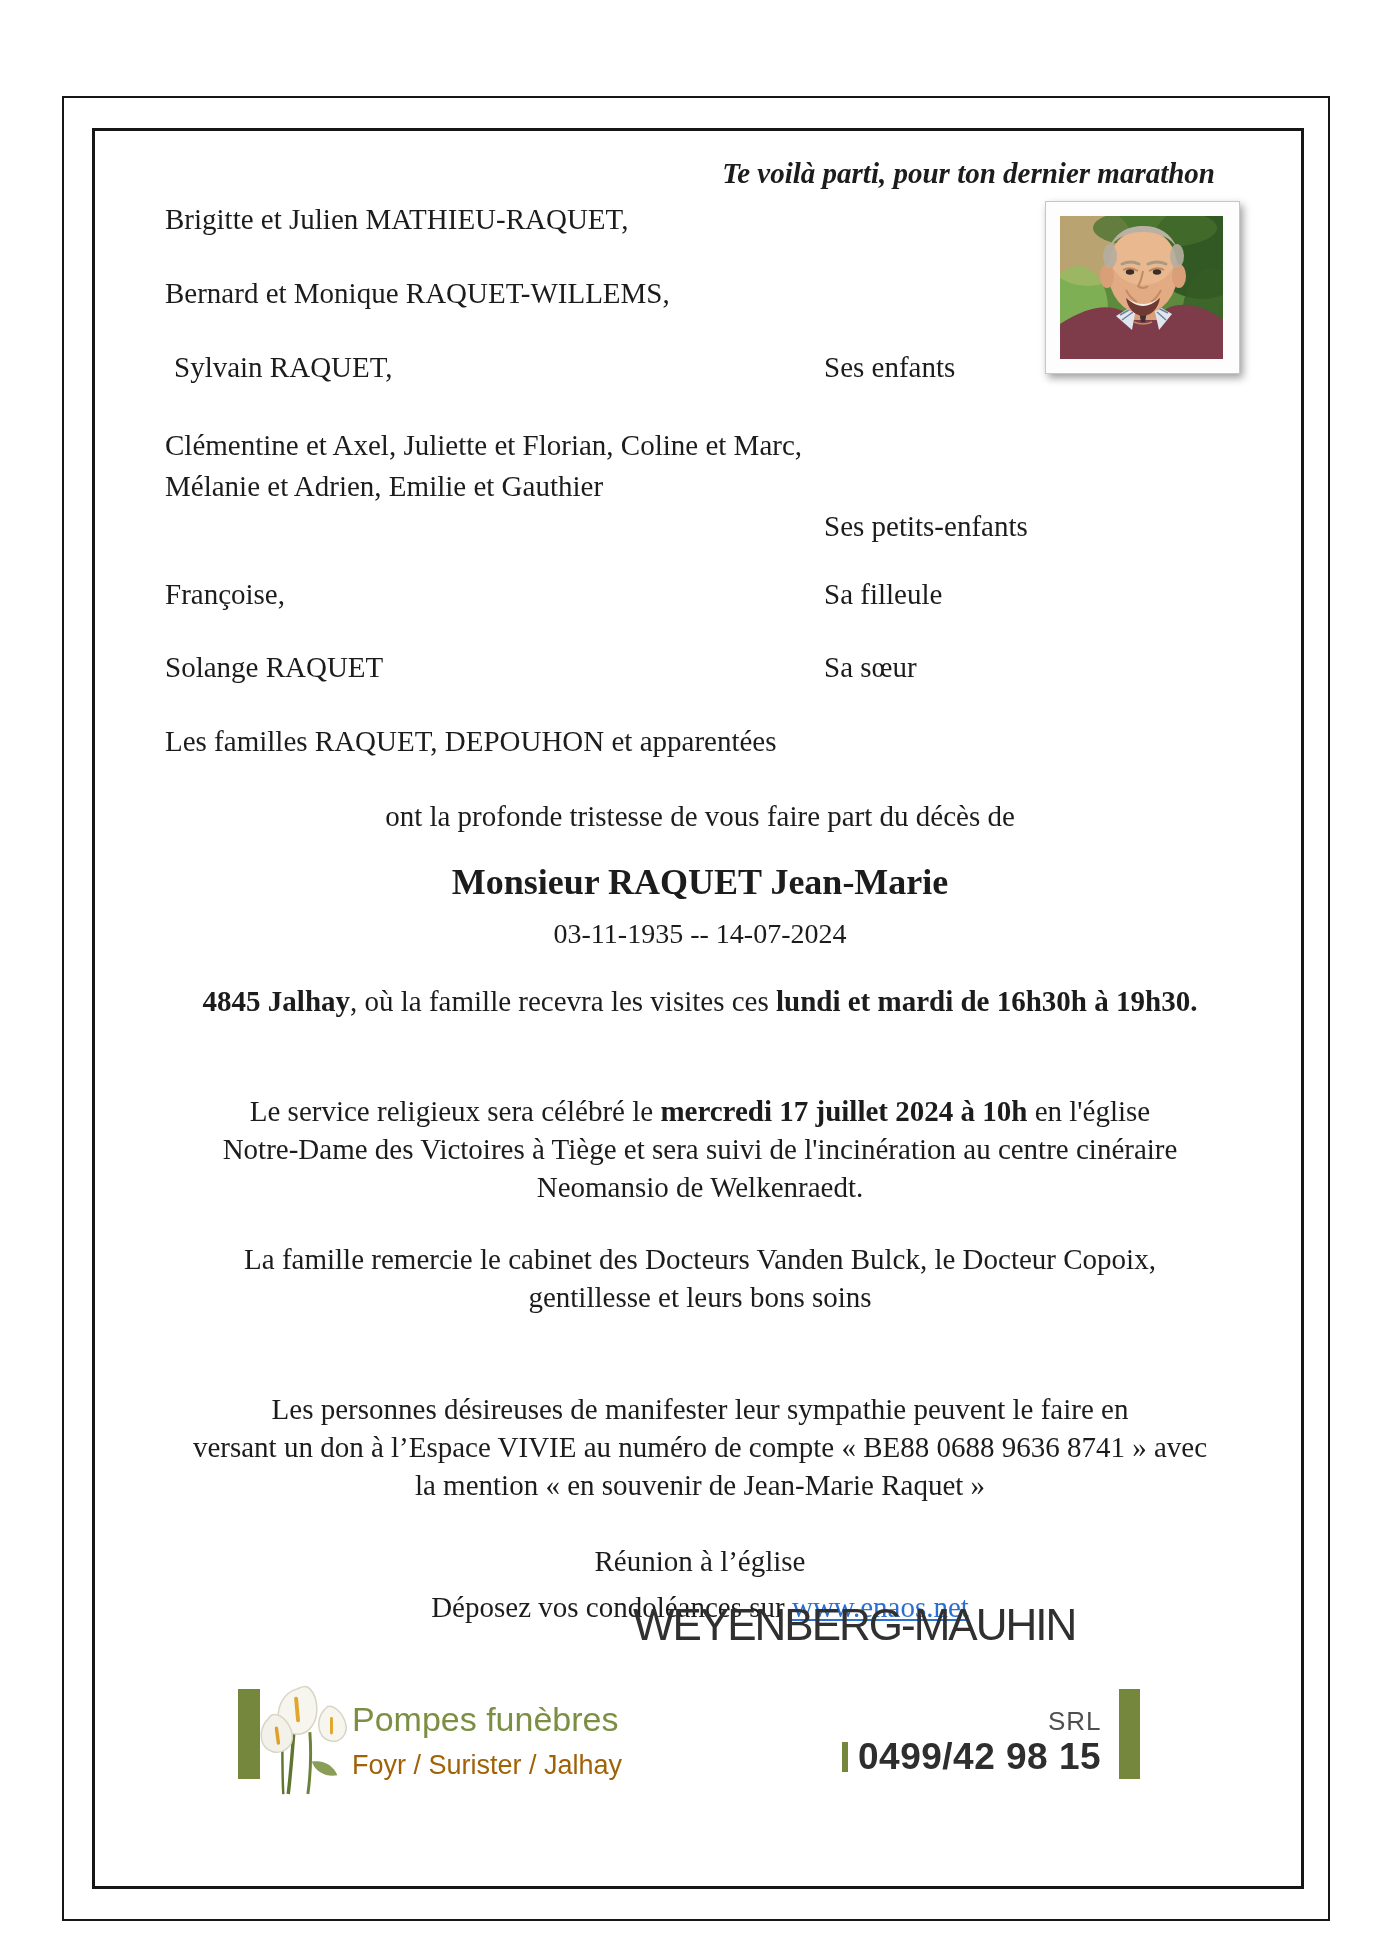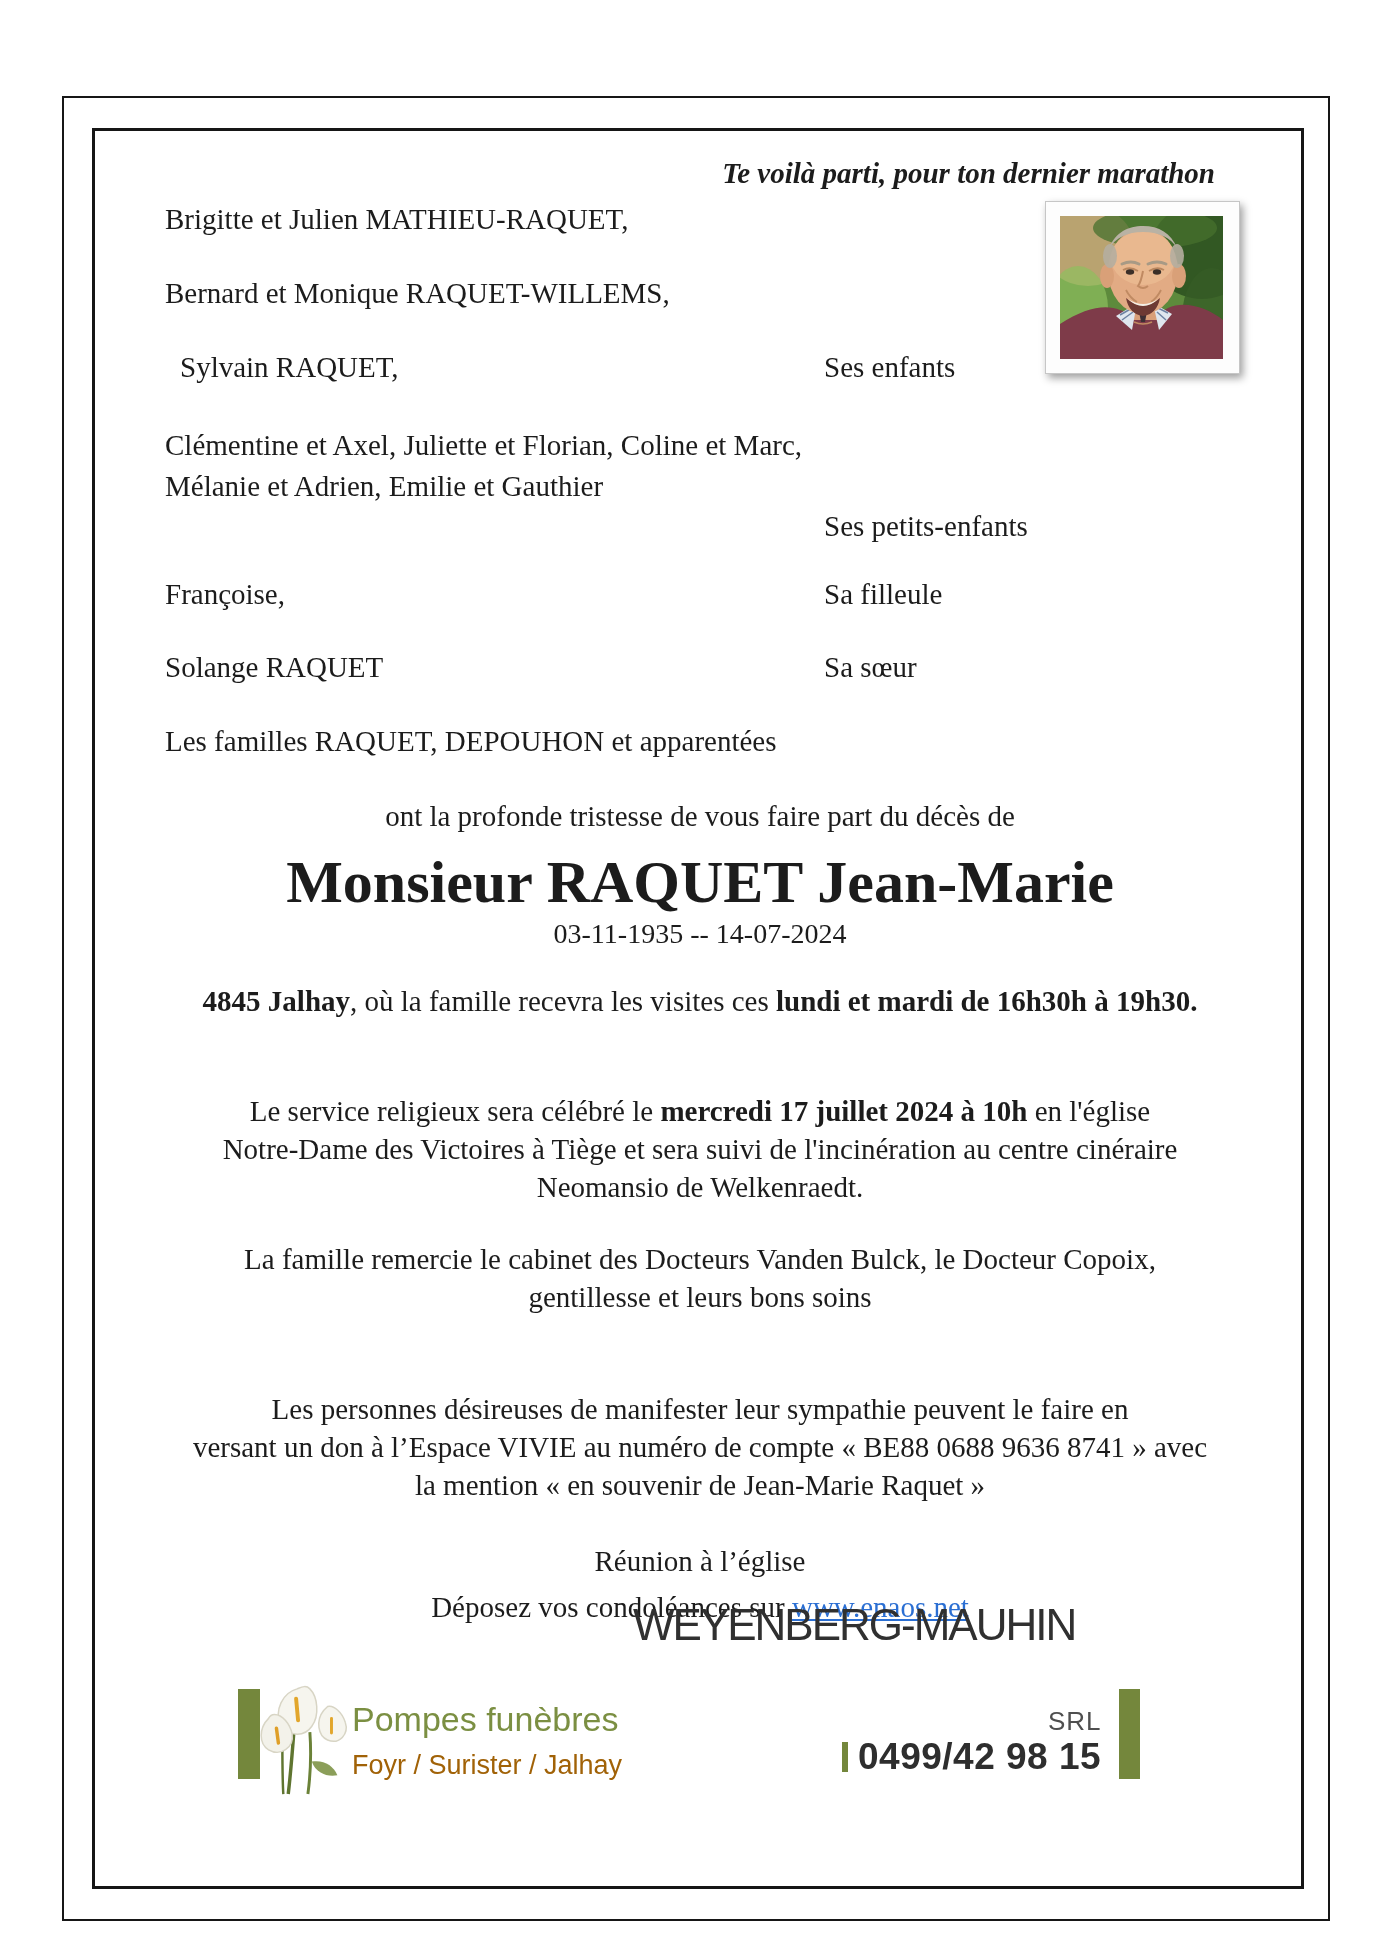--- a/index.html
+++ b/index.html
@@ -27,21 +27,21 @@
   .t{position:absolute;font-size:29px;line-height:38px;white-space:nowrap;}
   .center{left:135px;width:1130px;text-align:center;white-space:normal;}
   .b{font-weight:bold;}
   .quote{
     position:absolute;left:600px;top:156px;width:615px;text-align:right;
     font-size:29px;font-style:italic;font-weight:bold;line-height:34px;
   }
   .rowline{line-height:41px;}
   .title{
     position:absolute;left:135px;top:852px;width:1130px;text-align:center;
-    font-size:60px;font-weight:bold;line-height:60px;
+    font-size:36px;font-weight:bold;line-height:60px;
   }
   .dates{position:absolute;left:135px;top:918px;width:1130px;text-align:center;font-size:28px;}
   .para{position:absolute;left:135px;width:1130px;text-align:center;font-size:29px;line-height:38px;}
   .para .pl{display:block;}
   a.weblink{color:var(--link);text-decoration:underline;cursor:pointer;}
   
   .photo-frame{
     position:absolute;left:1045px;top:201px;width:195px;height:173px;
     background:#fdfdfd;border:1px solid #c6c6c6;box-sizing:border-box;
     box-shadow:3px 4px 8px rgba(0,0,0,0.38);
@@ -108,21 +108,21 @@
 
         <path d="M66,82 Q83,97 100,82 Q97,98 83,100 Q69,98 66,82 Z" fill="#6e3a33"></path>
         <path d="M68,83 Q83,93 98,83 Q91,90 83,90 Q75,90 68,83 Z" fill="#f3efe6"></path>
         <path d="M74,106 Q83,110 92,106" stroke="#c08a62" stroke-width="1.6" fill="none"></path>
       </svg>
     </div>
   </div>
 
   <div class="t" style="left:165px;top:200px;">Brigitte et Julien MATHIEU-RAQUET,</div>
   <div class="t" style="left:165px;top:274px;">Bernard et Monique RAQUET-WILLEMS,</div>
-  <div class="t" style="left:180px;top:348px;text-align:center;">Sylvain RAQUET,</div>
+  <div class="t" style="left:174px;top:348px;text-align:center;">Sylvain RAQUET,</div>
   <div class="t" style="left:824px;top:348px;">Ses enfants</div>
 
   <div class="t rowline" style="left:165px;top:425px;">Clémentine et Axel, Juliette et Florian, Coline et Marc,</div>
   <div class="t rowline" style="left:165px;top:466px;">Mélanie et Adrien, Emilie et Gauthier</div>
   <div class="t" style="left:824px;top:507px;">Ses petits-enfants</div>
 
   <div class="t" style="left:165px;top:575px;">Françoise,</div>
   <div class="t" style="left:824px;top:575px;">Sa filleule</div>
 
   <div class="t" style="left:165px;top:648px;">Solange RAQUET</div>

